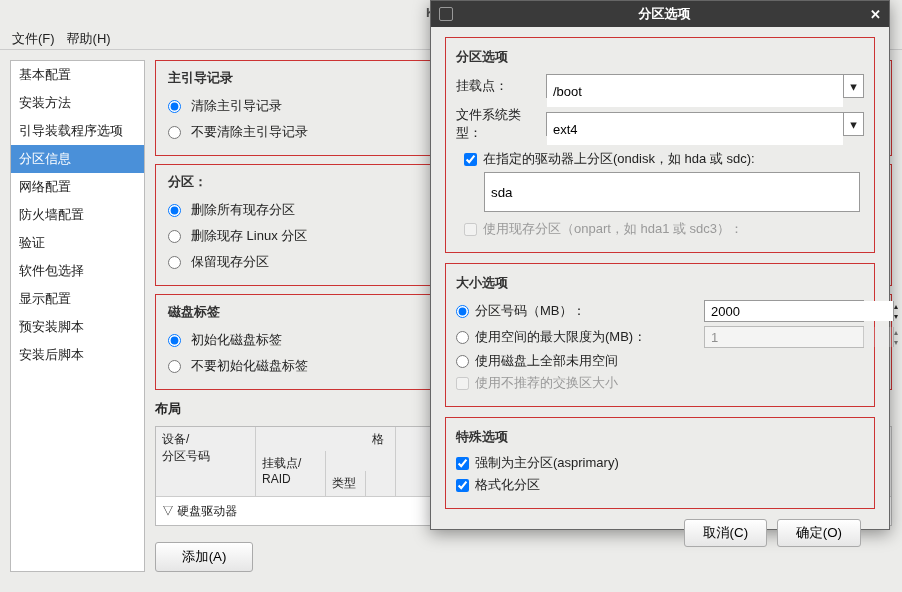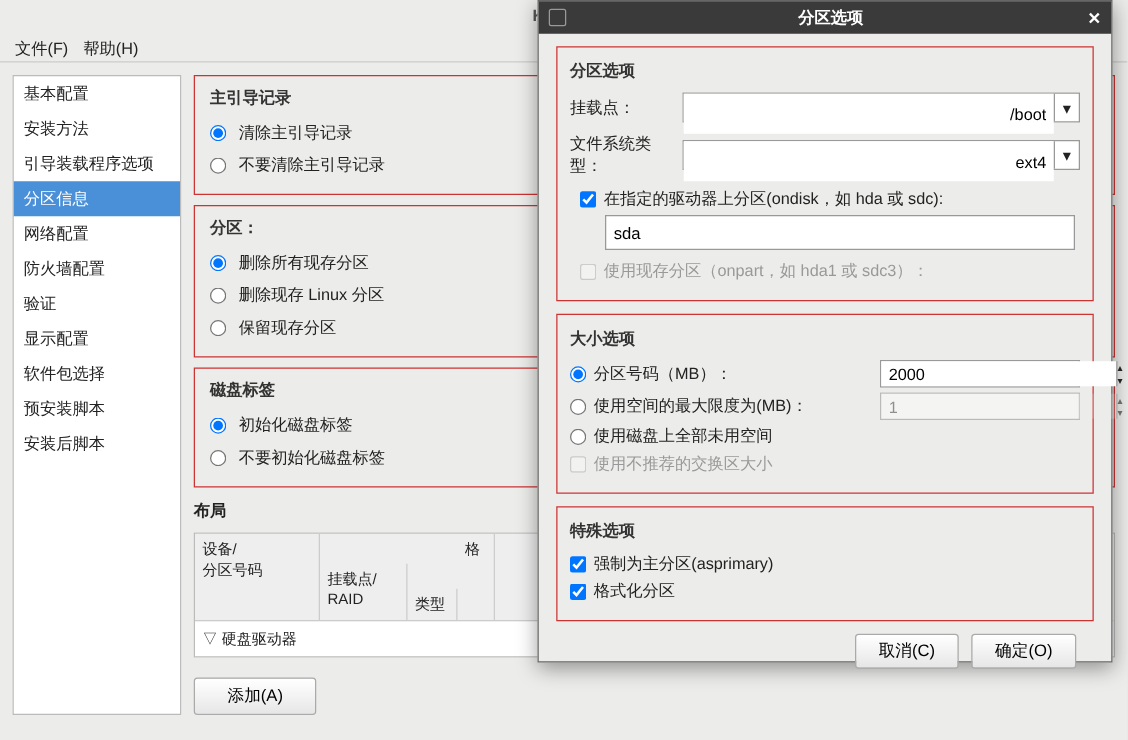--- a/index.html
+++ b/index.html
@@ -35,25 +35,25 @@
 .dlg-titlebar { height: 26px; background: #3a3a3a; color: #fff; display: flex; align-items: center; padding: 0 8px; }
 .dlg-titlebar .ticon { width: 14px; height: 14px; border: 1px solid #999; border-radius: 2px; margin-right: 6px; }
 .dlg-titlebar .ttxt { flex: 1; text-align: center; font-weight: bold; }
 .dlg-titlebar .close { cursor: pointer; font-weight: bold; }
 .dlg-body { padding: 10px 14px; display: flex; flex-direction: column; gap: 10px; }
 .group { border: 1px solid #c33; padding: 10px; }
 .group-title { font-weight: bold; margin-bottom: 8px; color: #333; }
 .form-row { display: flex; align-items: center; gap: 0; margin-bottom: 8px; }
 .form-row label { width: 90px; }
 .combo { flex: 1; display: flex; border: 1px solid #999; background: #fff; height: 24px; }
-.combo input { flex: 1; border: none; padding: 16px 6px; background: #fff; font-size: 13px; outline: none; text-align: right; }
+.combo input { flex: 1; border: none; padding: 16px 6px; background: #fff; font-size: 13px; outline: none; }
 .combo .arrow { width: 20px; display: flex; align-items: center; justify-content: center; border-left: 1px solid #999; cursor: pointer; }
 .chkrow { display: flex; align-items: center; gap: 6px; margin: 4px 0 4px 0; }
 .chkrow.disabled { color: #999; }
-.text-input { flex: 1; border: 1px solid #999; height: 28px; padding: 0 6px; background: #fff; }
+.text-input { flex: 1; border: 1px solid #999; height: 40px; padding: 0 6px; background: #fff; }
 .spin { width: 160px; display: flex; border: 1px solid #999; background: #fff; height: 22px; }
 .spin input { flex: 1; border: none; padding: 0 6px; font-size: 13px; outline: none; }
 .spin .arrows { width: 16px; display: flex; flex-direction: column; border-left: 1px solid #999; }
 .spin .arrows div { flex: 1; display: flex; align-items: center; justify-content: center; font-size: 8px; cursor: pointer; }
 .indent-block { margin-left: 8px; }
 .dlg-btns { display: flex; justify-content: flex-end; gap: 10px; padding: 0 14px 0 0; }
 .dlg-btns .btn { padding: 4px 18px; }
 </style>
 </head>
 <body>
@@ -66,22 +66,22 @@
   </div>
   <div class="main-body">
     <div class="sidebar">
       <div class="side-item">基本配置</div>
       <div class="side-item">安装方法</div>
       <div class="side-item">引导装载程序选项</div>
       <div class="side-item sel">分区信息</div>
       <div class="side-item">网络配置</div>
       <div class="side-item">防火墙配置</div>
       <div class="side-item">验证</div>
+      <div class="side-item">软件包选择</div>
       <div class="side-item">显示配置</div>
-      <div class="side-item">软件包选择</div>
       <div class="side-item">预安装脚本</div>
       <div class="side-item">安装后脚本</div>
     </div>
 
     <div class="content">
       <div class="panel">
         <span class="panel-title">主引导记录</span>
         <div class="radio-row">
             <input type="radio" checked="" style="">
             <span>清除主引导记录</span>

